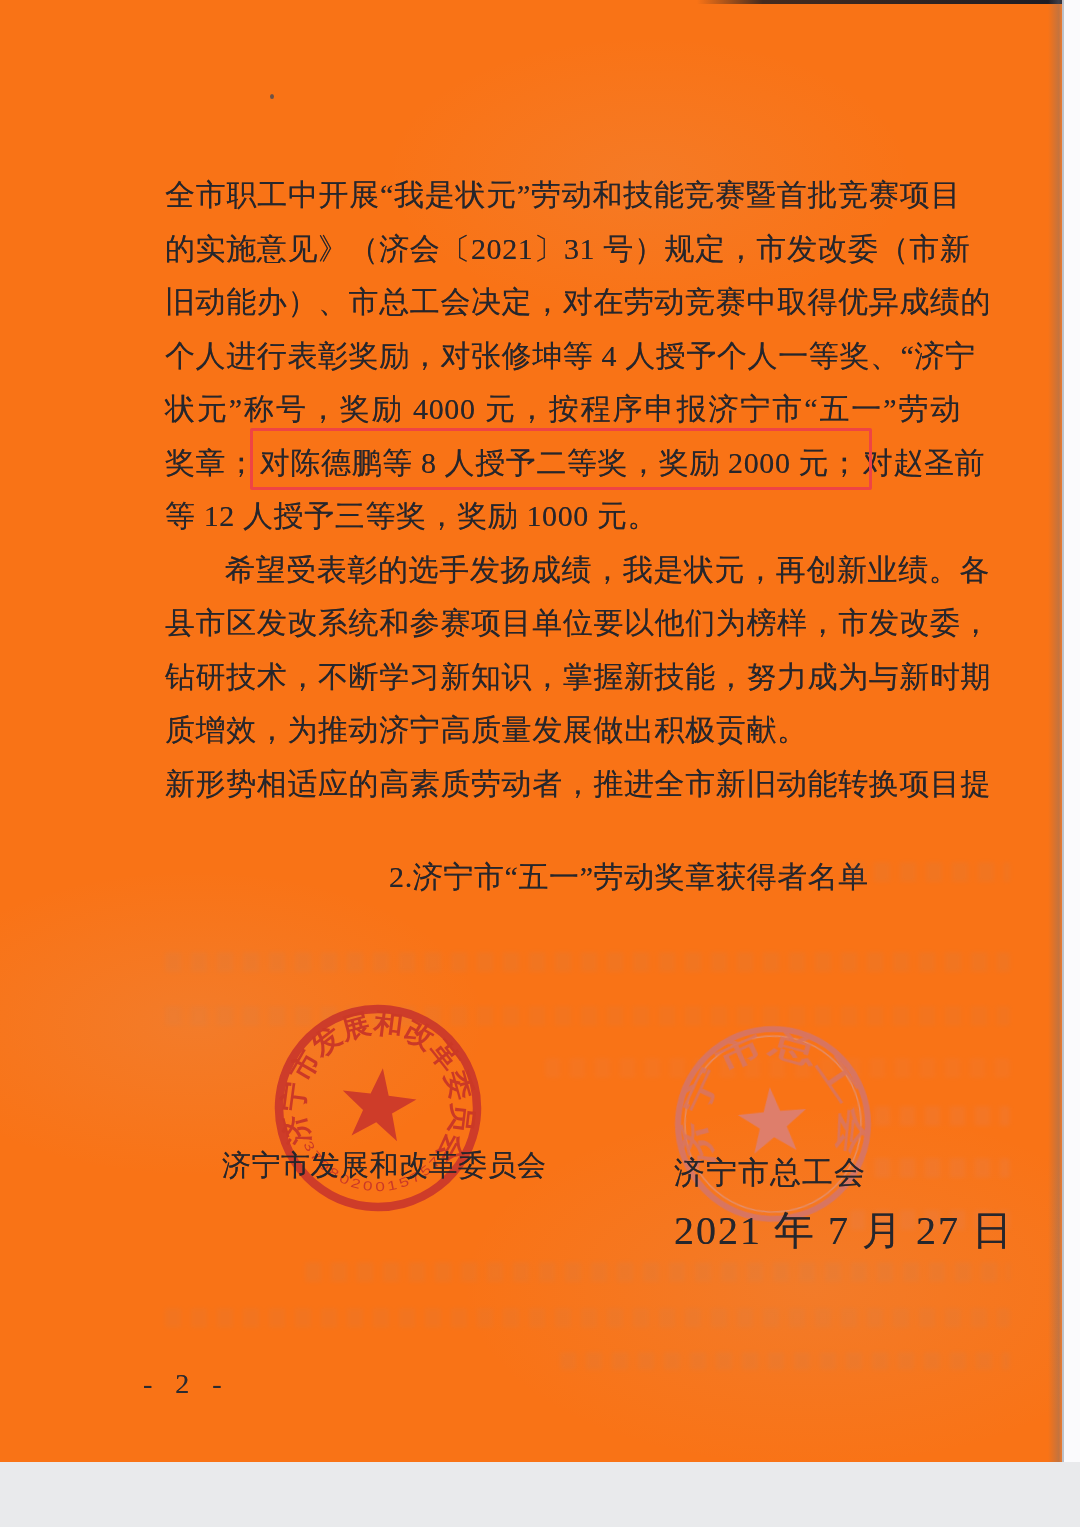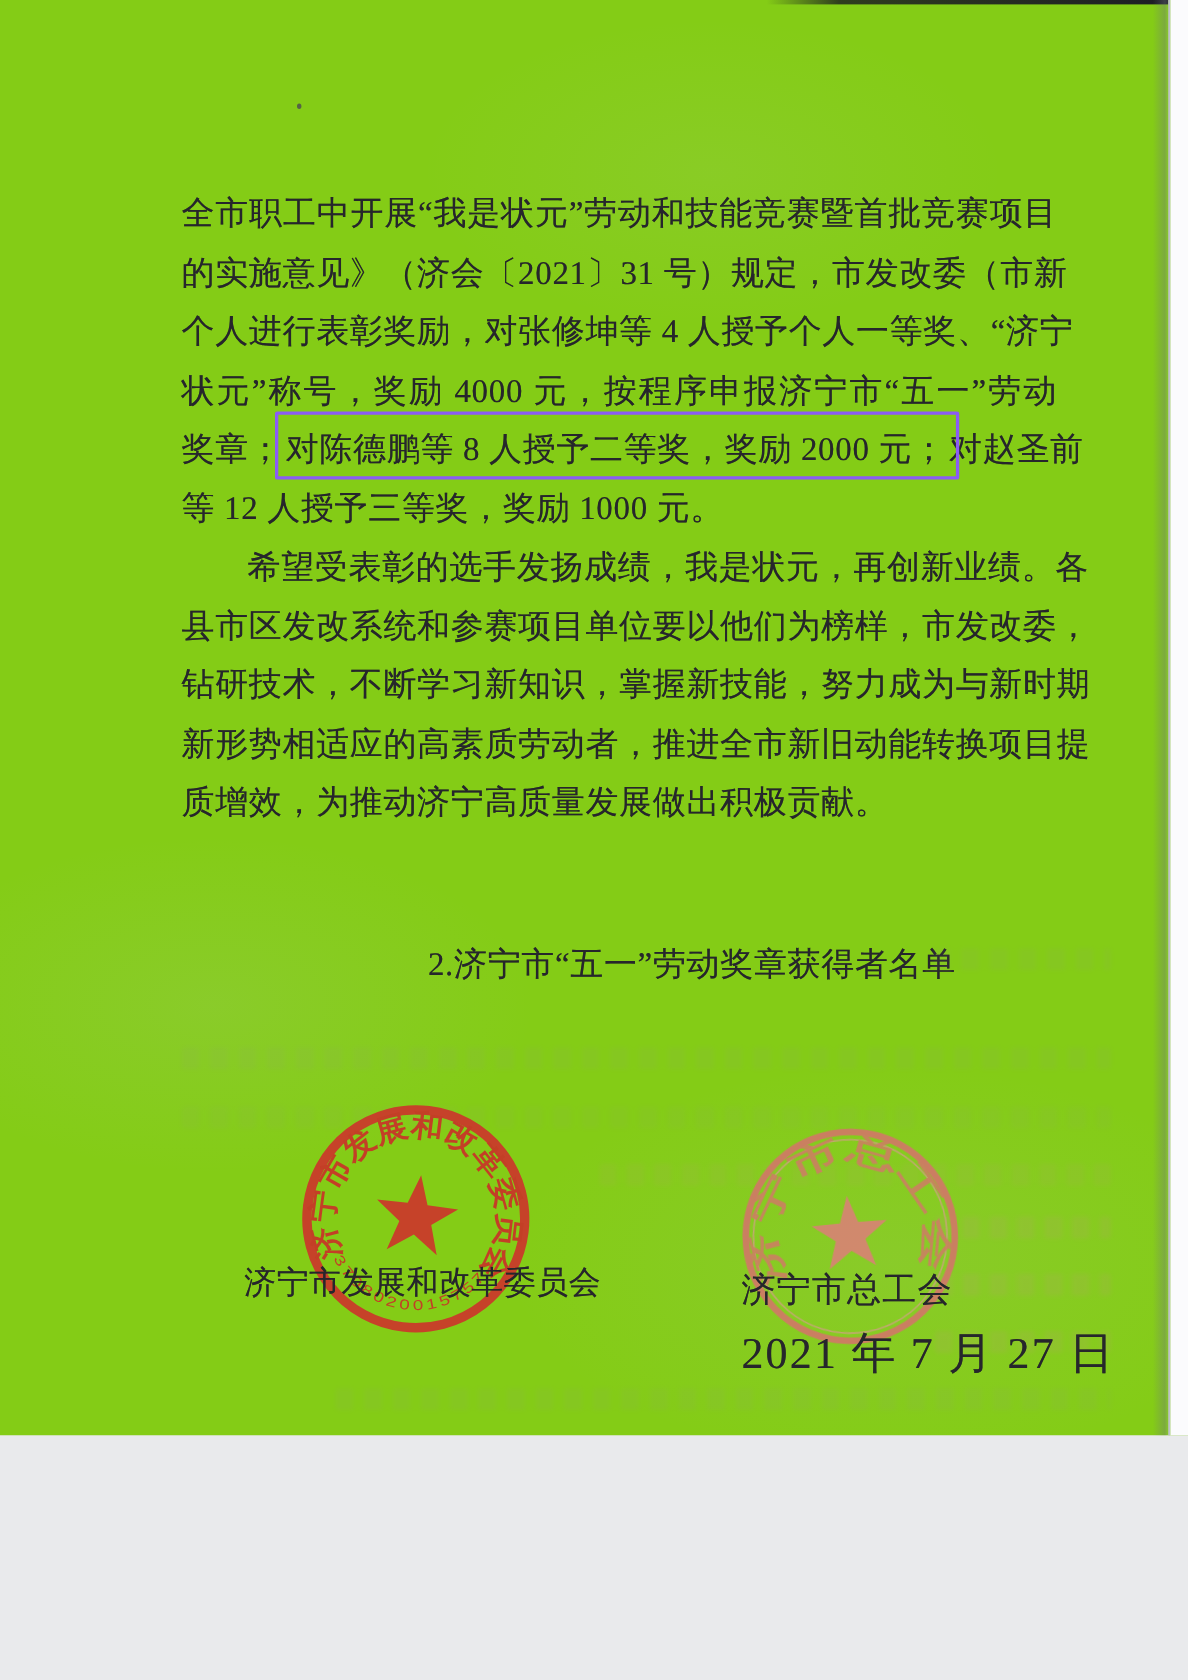--- a/index.html
+++ b/index.html
@@ -1,18 +1,18 @@
 <!DOCTYPE html>
 <html><head>
 <meta charset="utf-8">
 <style>
   html,body{margin:0;padding:0;background:#e9eaec;}
   .screenshot{
-    position:relative;width:1080px;height:1305px;overflow:hidden;
-    background:#84cc16;
+    position:relative;width:1080px;height:1462px;overflow:hidden;
+    background:#f97316;
     font-family:"Liberation Serif","DejaVu Serif",serif;
     color:#26262c;
   }
   
   .screenshot::before{
     content:"";position:absolute;inset:0;
     background:
       radial-gradient(420px 220px at 18% 70%, rgba(190,200,215,.10), rgba(0,0,0,0) 70%),
       radial-gradient(500px 260px at 75% 88%, rgba(185,195,210,.10), rgba(0,0,0,0) 70%),
       radial-gradient(380px 200px at 60% 12%, rgba(200,205,215,.08), rgba(0,0,0,0) 70%);
@@ -22,21 +22,21 @@
     position:absolute;left:165px;top:168px;width:796px;
     font-size:30px;line-height:53.5px;letter-spacing:.02em;
     text-shadow:0 0 .5px rgba(30,30,35,.55);
   }
   .line{text-align:justify;text-align-last:justify;white-space:nowrap;}
   .line.flow{white-space:nowrap;}
   .line.para-end{text-align:left;text-align-last:left;}
   .line.indent{text-indent:60px;}
   .hl{
     display:inline-block;position:relative;
-    border:3px solid #8b5cf6;border-radius:2px;
+    border:3px solid #ef4444;border-radius:2px;
     padding:16px 9px 9px 7px;margin:-16px -9px -9px -7px;
     line-height:31px;vertical-align:baseline;
   }
   .attachment{
     position:absolute;left:165px;top:852px;width:796px;
     font-size:30px;line-height:50px;letter-spacing:.02em;
     text-shadow:0 0 .5px rgba(30,30,35,.55);
   }
   .attachment .att-line1{padding-left:42px;}
   .attachment .att-line2{padding-left:132px;text-align:center;}
@@ -80,29 +80,30 @@
 <div class="screenshot">
 
   <div class="top-edge"></div>
   <div class="page-edge-shadow"></div>
   <div class="page-edge-strip"></div>
   <div class="speck"></div>
 
   <div class="body-text">
     <div class="line flow">全市职工中开展“我是状元”劳动和技能竞赛暨首批竞赛项目</div>
     <div class="line flow">的实施意见》（济会〔2021〕31 号）规定，市发改委（市新</div>
+    <div class="line flow">旧动能办）、市总工会决定，对在劳动竞赛中取得优异成绩的</div>
     <div class="line flow">个人进行表彰奖励，对张修坤等 4 人授予个人一等奖、“济宁</div>
     <div class="line flow">状元”称号，奖励 4000 元，按程序申报济宁市“五一”劳动</div>
     <div class="line flow para-end"><span>奖章；</span><span class="hl">对陈德鹏等 8 人授予二等奖，奖励 2000 元；</span><span>对赵圣前</span></div>
     <div class="line para-end">等 12 人授予三等奖，奖励 1000 元。</div>
     <div class="line flow indent">希望受表彰的选手发扬成绩，我是状元，再创新业绩。各</div>
     <div class="line flow">县市区发改系统和参赛项目单位要以他们为榜样，市发改委，</div>
     <div class="line flow">钻研技术，不断学习新知识，掌握新技能，努力成为与新时期</div>
+    <div class="line para-end">质增效，为推动济宁高质量发展做出积极贡献。</div>
     <div class="line flow">新形势相适应的高素质劳动者，推进全市新旧动能转换项目提</div>
-    <div class="line para-end">质增效，为推动济宁高质量发展做出积极贡献。</div>
   </div>
 
   <div class="attachment">
     <div class="att-line2">2.济宁市“五一”劳动奖章获得者名单</div>
   </div>
 
   <div class="bleed" style="left:848px;top:862px;width:162px;"></div>
   <div class="bleed" style="left:165px;top:952px;width:845px;"></div>
   <div class="bleed" style="left:165px;top:1006px;width:845px;opacity:.11;"></div>
   <div class="bleed pink" style="left:545px;top:1058px;width:465px;opacity:.13;"></div>

